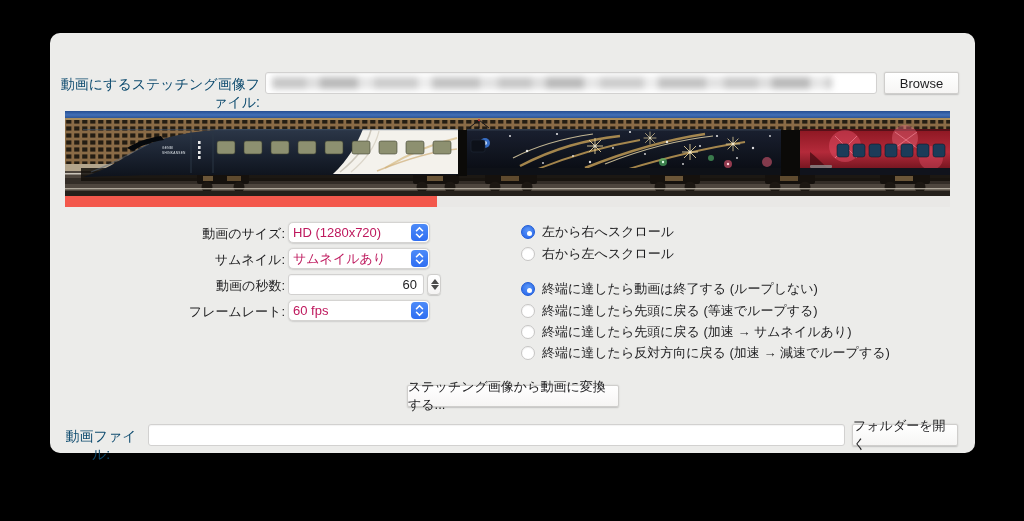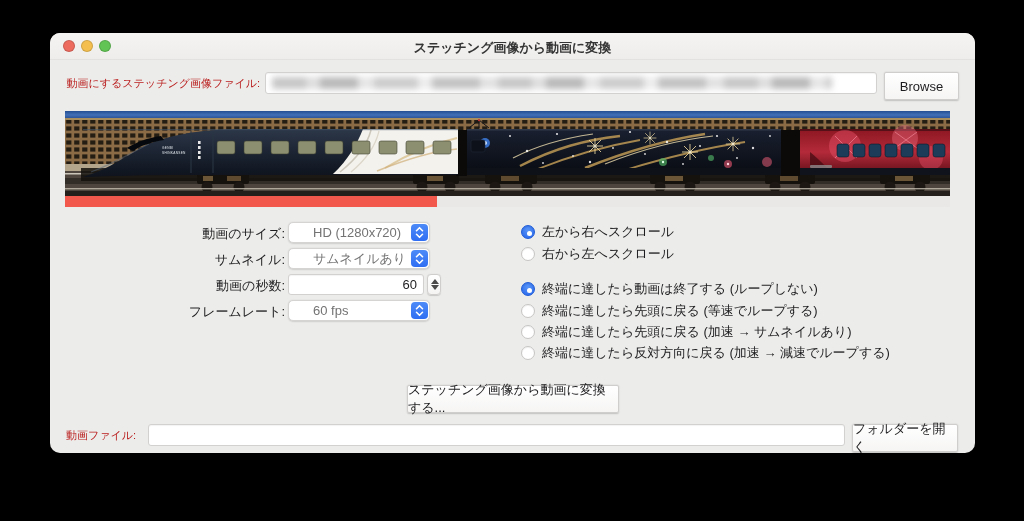--- a/index.html
+++ b/index.html
@@ -12,33 +12,33 @@
               background:linear-gradient(#f5f4f2,#eeedeb);
               border-bottom:1px solid rgba(0,0,0,.07);
               border-radius:10px 10px 0 0; }
   .traffic { position:absolute; top:7px; width:12px; height:12px; border-radius:50%; }
   .tl-close { left:13px; background:#ed6a5e; border:0.5px solid rgba(0,0,0,.15); }
   .tl-min   { left:31px; background:#f4bf4f; border:0.5px solid rgba(0,0,0,.15); }
   .tl-zoom  { left:49px; background:#61c454; border:0.5px solid rgba(0,0,0,.15); }
   .title { position:absolute; top:6px; left:0; width:100%; text-align:center;
            font-size:13px; font-weight:bold; color:#353535; }
 
-  .label { font-size:11px; color:#b91c1c; }
+  .label { font-size:14px; color:#0c4a6e; }
 
   
   .file-label { position:absolute; left:10px; top:43px; width:200px; text-align:right; }
   .field { background:#fff; border:1px solid #d2d1d0; border-radius:3px;
            box-shadow:inset 0 1px 1px rgba(0,0,0,.05); }
   .file-field { position:absolute; left:215px; top:39px; width:612px; height:22px;
                 display:flex; align-items:center; padding:0 6px; overflow:hidden; }
   .redacted { width:560px; height:12px; border-radius:2px; filter:blur(3px);
     background:repeating-linear-gradient(90deg,
       #c7c7c7 0 34px, #dedede 34px 48px, #b9b9b9 48px 86px, #e6e6e6 86px 102px,
       #cccccc 102px 146px, #ededed 146px 160px, #c2c2c2 160px 208px, #e2e2e2 208px 226px); }
-  .btn { position:absolute; height:28px; background:linear-gradient(#ffffff,#f6f5f4);
+  .btn { position:absolute; height:22px; background:linear-gradient(#ffffff,#f6f5f4);
          border:1px solid #cfcecc; border-radius:2px;
          box-shadow:0 0.5px 1.5px rgba(0,0,0,.18);
          font-size:13px; color:#1d1d1f; display:flex; align-items:center; justify-content:center; }
   .browse-btn { left:834px; top:39px; width:75px; }
 
   
   .preview { position:absolute; left:15px; top:78px; width:885px; height:96px; }
   .banner { width:885px; height:7px;
             background:linear-gradient(#244e92,#416fb6 55%,#2d5698); }
   .photo { display:block; width:885px; height:78px; }
@@ -46,21 +46,21 @@
   .strip-red { position:absolute; left:0; top:0; height:11px; background:#f3584c; }
 
   
   .setting-row { position:absolute; height:22px; }
   .setting-label { position:absolute; left:10px; width:225px; top:3px;
                    text-align:right; font-size:13px; color:#1d1d1f; }
   .popup { position:absolute; left:238px; width:142px; height:21px; background:#fff;
            border:1px solid #d5d4d2; border-radius:5px;
            box-shadow:0 0.5px 1.5px rgba(0,0,0,.12);
            display:flex; align-items:center; }
-  .popup-text { font-size:13px; color:#737373; padding-left:24px; flex:1;
+  .popup-text { font-size:13px; color:#be185d; padding-left:4px; flex:1;
                 white-space:nowrap; overflow:hidden; }
   .popup-caps { width:17px; height:17px; margin-right:1.5px; border-radius:4px;
                 background:linear-gradient(#4d8bf8,#2f6ef2);
                 display:flex; align-items:center; justify-content:center; }
   .num-field { position:absolute; left:238px; width:136px; height:21px;
                font-size:13px; color:#1d1d1f; text-align:right;
                padding:2px 6px 0 0; }
   .stepper { position:absolute; left:377px; top:0; width:14px; height:21px;
              background:linear-gradient(#ffffff,#f5f4f3); border:1px solid #cfcecc;
              border-radius:4px; box-shadow:0 0.5px 1px rgba(0,0,0,.15); }
@@ -85,26 +85,20 @@
   .convert-btn { left:357px; top:352px; width:212px; }
   .out-label { position:absolute; left:10px; top:395px; width:82px; text-align:center; }
   .out-field { position:absolute; left:98px; top:391px; width:697px; height:22px; }
   .folder-btn { left:802px; top:391px; width:106px; }
 </style>
 </head>
 <body>
 
 <div class="window">
 
-  <div class="titlebar">
-    <span class="traffic tl-close"></span>
-    <span class="traffic tl-min"></span>
-    <span class="traffic tl-zoom"></span>
-    <div class="title">ステッチング画像から動画に変換</div>
-  </div>
 
   <div class="label file-label">動画にするステッチング画像ファイル:</div>
   <div class="field file-field">
     <div class="redacted"></div>
   </div>
   <div class="btn browse-btn">Browse</div>
 
   <div class="preview">
     <div class="banner"></div>
     <svg class="photo" viewBox="0 0 885 78" preserveAspectRatio="none">

